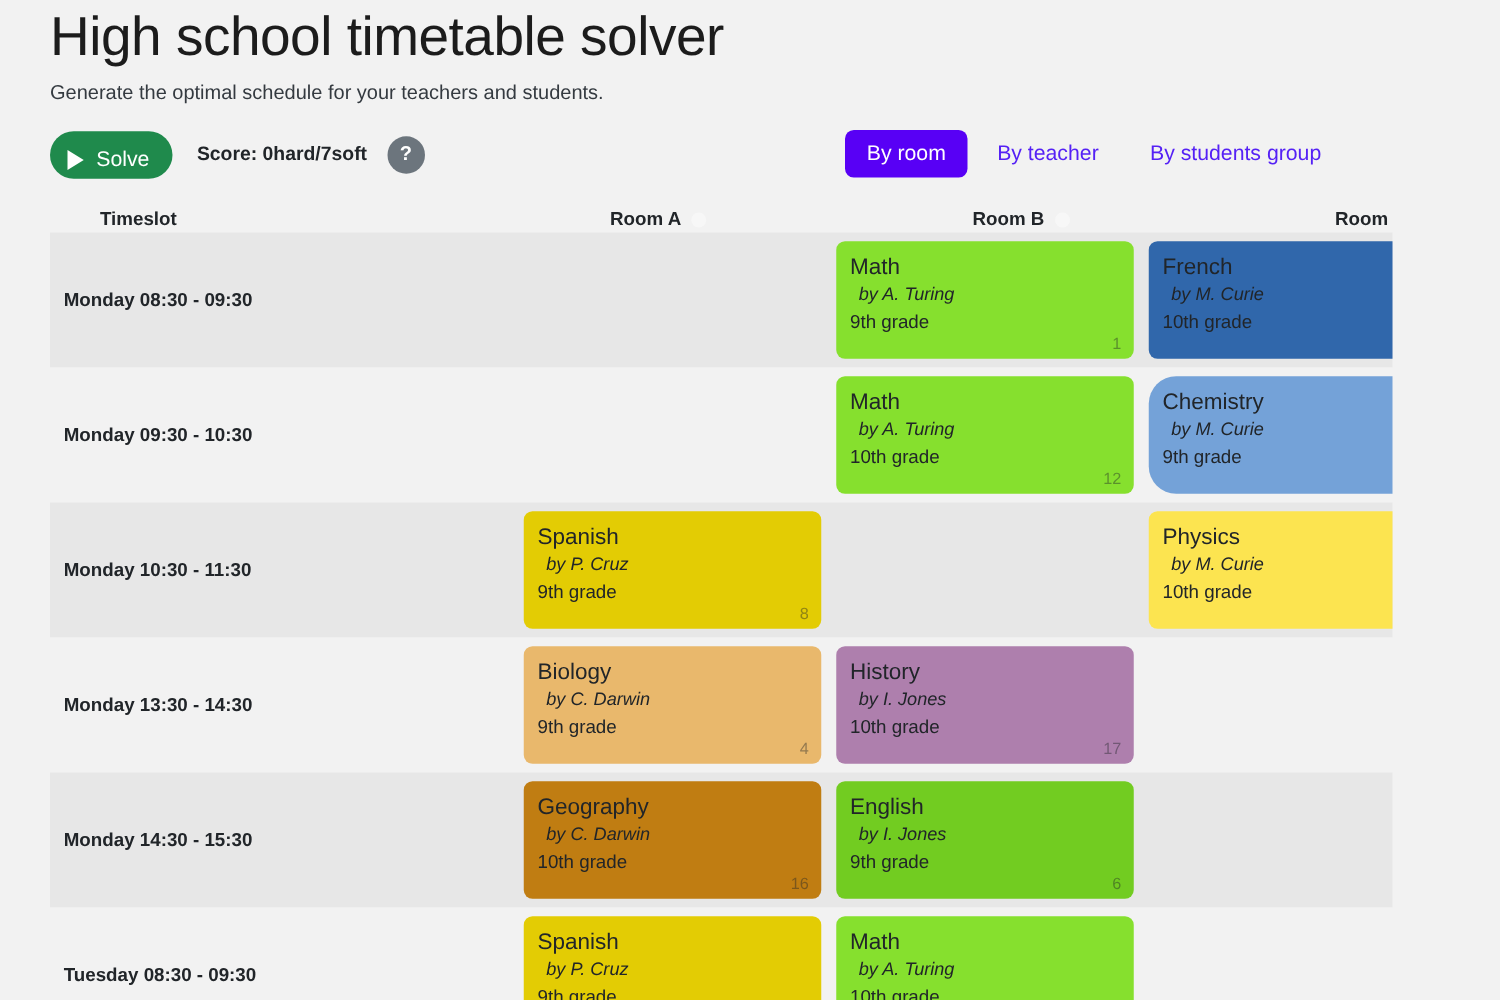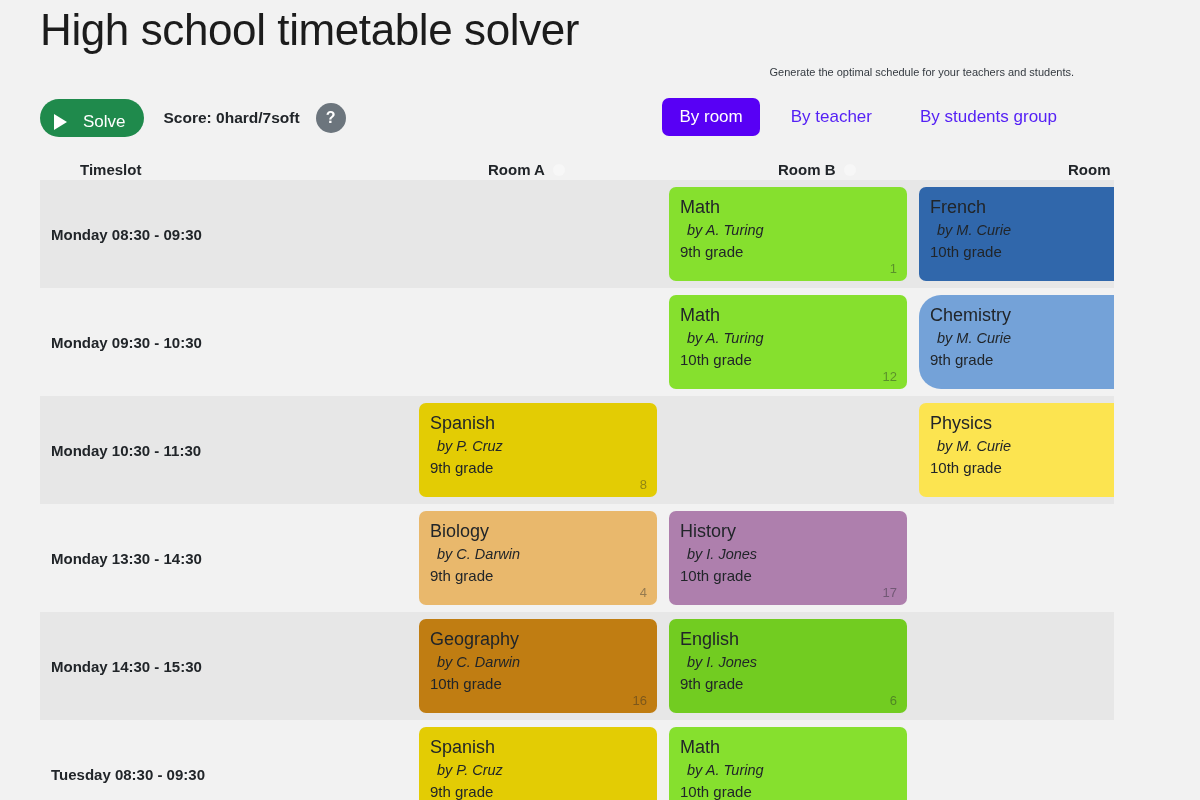--- a/index.html
+++ b/index.html
@@ -26,39 +26,38 @@
   }
   .page-title {
     font-size: 44px;
     font-weight: 400;
     line-height: 1.1;
     letter-spacing: -0.4px;
     margin: 0;
     color: #1c1c1c;
   }
   .page-subtitle {
-    font-size: 11px;
+    font-size: 16px;
     margin: 12px 0 0 0;
     color: #343a40;
     font-weight: 400;
-    text-align: right;
   }
 
   
   .toolbar {
     margin: 20px 40px 0 40px;
     display: flex;
     align-items: center;
     height: 40px;
     position: relative;
   }
   .solve-btn {
     display: inline-flex;
     align-items: center;
-    gap: 14px;
+    gap: 8px;
     background: #1f8a4c;
     color: #ffffff;
     border: none;
     border-radius: 20px;
     height: 38px;
     padding: 8px 18px 0 14px;
     font-size: 17px;
     font-family: "Liberation Sans", sans-serif;
     cursor: pointer;
   }
@@ -95,21 +94,21 @@
     justify-content: center;
     line-height: 1;
   }
 
   .view-tabs {
     position: absolute;
     right: 0;
     top: 0;
     display: flex;
     align-items: center;
-    gap: 14px;
+    gap: 7px;
   }
   .view-tab {
     font-size: 17px;
     padding: 9px 17px;
     border-radius: 7px;
     border: none;
     background: transparent;
     color: #5521f5;
     cursor: pointer;
     font-family: "Liberation Sans", sans-serif;

